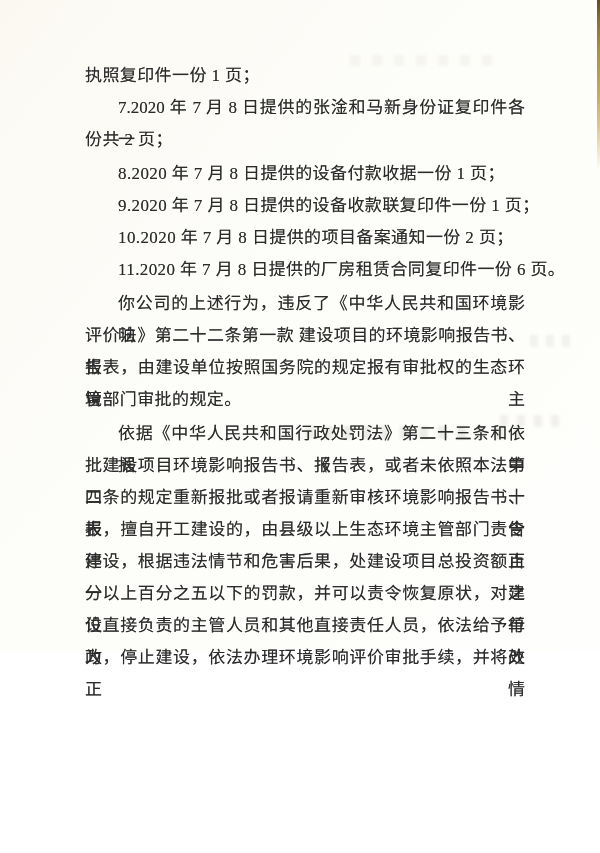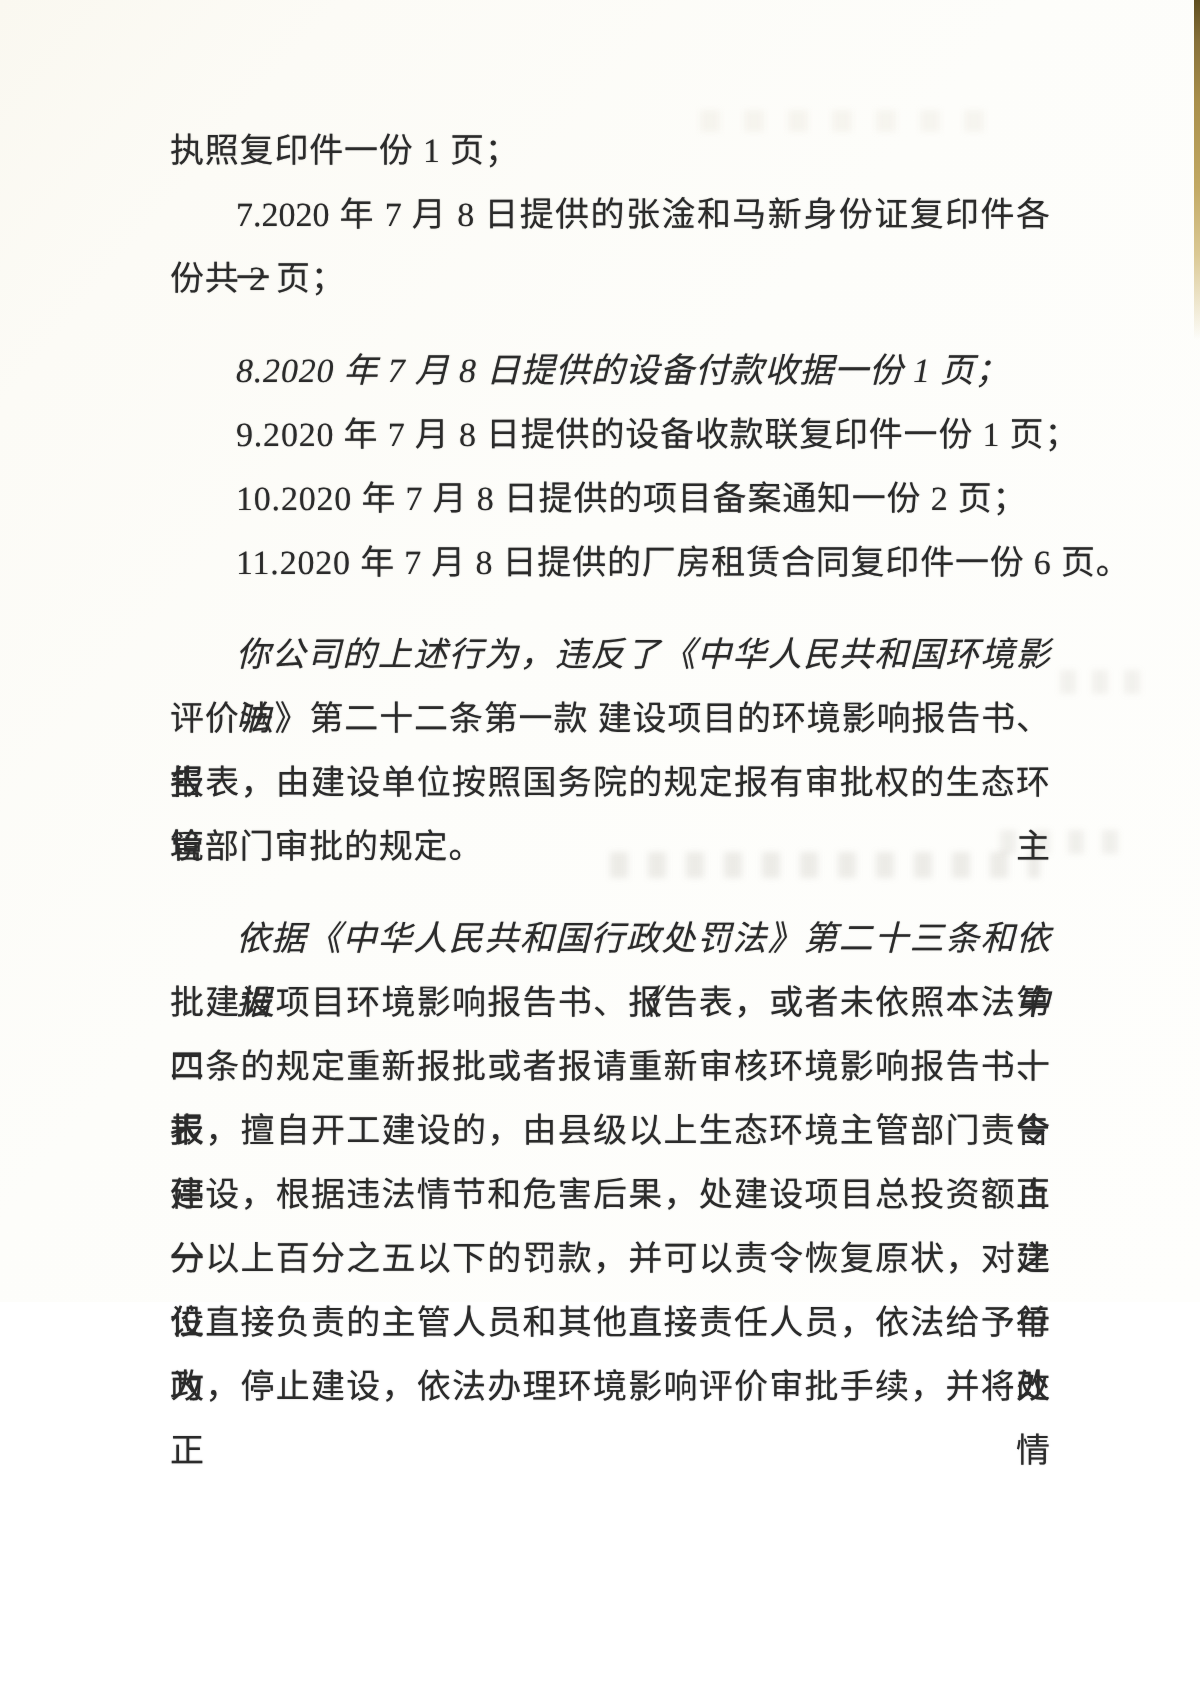--- a/index.html
+++ b/index.html
@@ -51,21 +51,21 @@
     white-space: nowrap;
     text-shadow: 0 0 0.6px rgba(45, 45, 45, 0.55);
   }
   .indent { padding-left: 33px; }
   .justify {
     white-space: normal;
     text-align: justify;
     text-align-last: justify;
     letter-spacing: 0;
   }
-  .gap { margin-top: 14px; font-style: italic; }
+  .gap { margin-top: 2px; }
   
   .ghost {
     position: absolute;
     pointer-events: none;
     filter: blur(1.6px);
   }
   .ghost-a {
     left: 305px; top: 426px; width: 215px; height: 13px;
     background: repeating-linear-gradient(90deg,
       rgba(125, 118, 104, 0.13) 0 9px, rgba(125, 118, 104, 0) 9px 19px);

